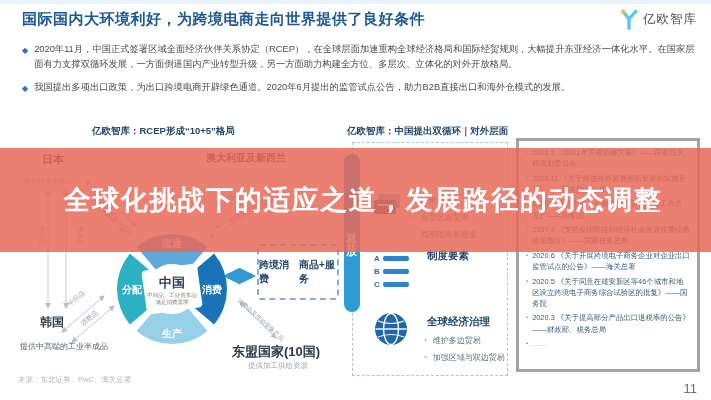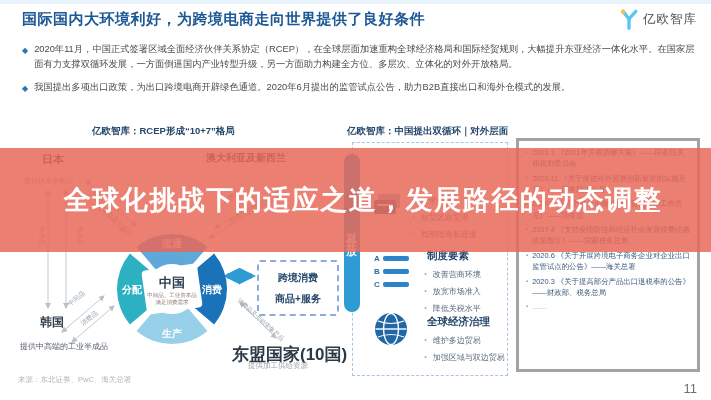--- a/index.html
+++ b/index.html
@@ -14,22 +14,22 @@
   .bullets{position:absolute;left:22px;top:42px;width:674px;}
   .bullet{display:flex;font-size:9.3px;color:#4a4a4a;line-height:1.6;margin-bottom:8px;}
   .dia::before{content:"◆";color:#2e75b6;font-size:8px;margin-right:6px;position:relative;top:1px;}
   .bullet-text{flex:1;}
 
   .sec-header{position:absolute;font-size:9.5px;font-weight:bold;color:#24466b;white-space:nowrap;}
 
   .country{position:absolute;font-weight:bold;color:#333f49;white-space:nowrap;}
   .cap{position:absolute;color:#99a4ae;white-space:nowrap;}
 
-  .cross-box{position:absolute;left:257px;top:260px;width:82px;height:56px;border:2px dashed #8faadc;
-             border-radius:3px;background:#fff;display:flex;flex-direction:column;align-items:center;
+  .cross-box{position:absolute;left:257px;top:244px;width:82px;height:56px;border:2px dashed #8faadc;
+             border-radius:3px;background:#fff;display:flex;align-items:center;
              justify-content:center;gap:7px;font-size:10px;font-weight:bold;color:#24466b;}
 
   .pill{position:absolute;left:344px;top:154px;width:16px;height:158px;background:#2e9bd5;border-radius:8px;
         color:#fff;writing-mode:vertical-rl;display:flex;align-items:center;justify-content:center;
         font-size:10.5px;font-weight:bold;letter-spacing:5px;}
 
   .mid-box{position:absolute;left:352px;top:142px;width:156px;height:234px;border:1px dashed #a8c6e4;background:#fff;}
   .right-box{position:absolute;left:516px;top:138px;width:184px;height:234px;border:3px solid #a3a3a3;
              background:#fefefe;padding:6px 7px 4px 7px;}
   .pitem{display:flex;font-size:7.4px;color:#3c5a7d;line-height:1.5;margin-bottom:3.5px;}
@@ -87,29 +87,29 @@
     <div class="bullet">
       <span class="dia"></span>
       <span class="bullet-text">2020年11月，中国正式签署区域全面经济伙伴关系协定（RCEP），在全球层面加速重构全球经济格局和国际经贸规则，大幅提升东亚经济一体化水平。在国家层面有力支撑双循环发展，一方面倒逼国内产业转型升级，另一方面助力构建全方位、多层次、立体化的对外开放格局。</span>
     </div>
     <div class="bullet">
       <span class="dia"></span>
       <span class="bullet-text">我国提出多项出口政策，为出口跨境电商开辟绿色通道。2020年6月提出的监管试点公告，助力B2B直接出口和海外仓模式的发展。</span>
     </div>
   </div>
 
-  <div class="sec-header" style="left:92px;top:125px;">亿欧智库：RCEP形成“10+7”格局</div>
+  <div class="sec-header" style="left:92px;top:125px;">亿欧智库：RCEP形成“10+5”格局</div>
   <div class="sec-header" style="left:347px;top:125px;">亿欧智库：中国提出双循环｜对外层面</div>
 
   <div class="country" style="left:42px;top:152px;font-size:11px;">日本</div>
   <div class="cap" style="left:24px;top:176px;font-size:7px;">提供技术密集品</div>
   <div class="country" style="left:206px;top:151px;font-size:10px;">澳大利亚及新西兰</div>
   <div class="country" style="left:40px;top:314px;font-size:12px;">韩国</div>
   <div class="cap" style="left:20px;top:341px;font-size:8px;color:#55606b;">提供中高端的工业半成品</div>
-  <div class="country" style="left:232px;top:343px;font-size:17px;color:#2c3a47;">东盟国家(10国)</div>
+  <div class="country" style="left:232px;top:343px;font-size:13px;color:#2c3a47;">东盟国家(10国)</div>
   <div class="cap" style="left:248px;top:361px;font-size:7.5px;">提供加工供给资源</div>
 
   <svg class="overlay-svg" width="350" height="250" viewBox="0 0 350 250">
     <defs>
       <marker id="ag" markerWidth="7" markerHeight="7" refX="5" refY="3" orient="auto">
           <path d="M0,0L6,3L0,6z" fill="#b6bfca"></path>
         </marker>
       <marker id="ags" markerWidth="7" markerHeight="7" refX="1" refY="3" orient="auto">
           <path d="M6,0L0,3L6,6z" fill="#b6bfca"></path>
         </marker>
@@ -192,25 +192,20 @@
     <div class="abc-row">
         <span class="abc-letter">B</span>
         <span class="abc-bar"></span>
       </div>
     <div class="abc-row">
         <span class="abc-letter">C</span>
         <span class="abc-bar"></span>
       </div>
   </div>
   <div class="mid-heading" style="left:427px;top:249px;">制度要素</div>
-  <div class="mid-items" style="left:424px;top:268px;">
-    <div class="mid-item">改善营商环境</div>
-    <div class="mid-item">放宽市场准入</div>
-    <div class="mid-item">降低关税水平</div>
-  </div>
 
   <svg class="globe-icon" width="38" height="38" viewBox="0 0 38 38">
     <circle cx="19" cy="19" r="16" fill="#2166a5"></circle>
     <ellipse cx="19" cy="19" rx="7.5" ry="15.5" fill="none" stroke="#ffffff" stroke-width="1.4"></ellipse>
     <line x1="3.5" y1="19" x2="34.5" y2="19" stroke="#ffffff" stroke-width="1.4"></line>
     <path d="M6,11 Q19,16 32,11" fill="none" stroke="#ffffff" stroke-width="1.2"></path>
     <path d="M6,27 Q19,22 32,27" fill="none" stroke="#ffffff" stroke-width="1.2"></path>
   </svg>
   <div class="mid-heading" style="left:427px;top:315px;">全球经济治理</div>
   <div class="mid-items" style="left:424px;top:334px;">
@@ -234,20 +229,24 @@
     <div class="pitem">
         <span class="pbul"></span>
         <span class="pitem-text">2337.4 《支持疫情防控和经济社会发展税费优惠政策指引》——国家税务总局</span>
       </div>
     <div class="pitem">
         <span class="pbul"></span>
         <span class="pitem-text">2020.6 《关于开展跨境电子商务企业对企业出口监管试点的公告》——海关总署</span>
       </div>
     <div class="pitem">
         <span class="pbul"></span>
+        <span class="pitem-text">2020.5 《关于同意在雄安新区等46个城市和地区设立跨境电子商务综合试验区的批复》——国务院</span>
+      </div>
+    <div class="pitem">
+        <span class="pbul"></span>
         <span class="pitem-text">2020.3 《关于提高部分产品出口退税率的公告》——财政部、税务总局</span>
       </div>
     <div class="pitem">
         <span class="pbul"></span>
         <span class="pitem-text pitem-more">……</span>
       </div>
   </div>
 
   <div class="banner">
     <div class="banner-text">全球化挑战下的适应之道，发展路径的动态调整</div>

